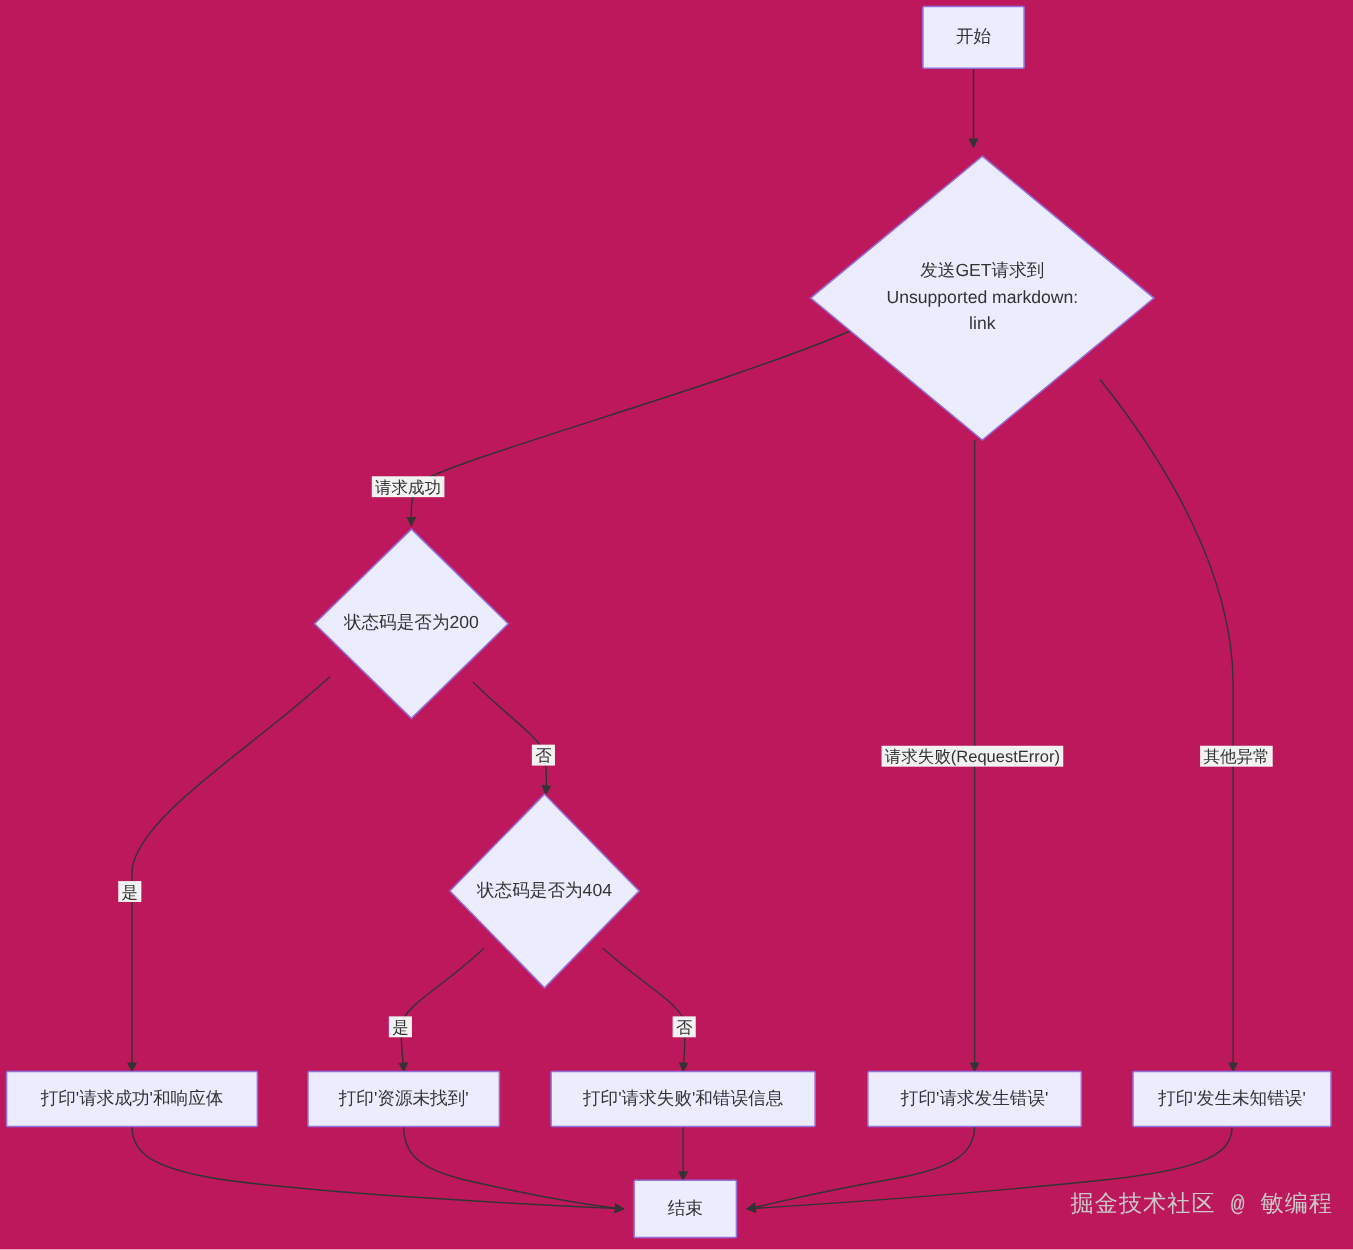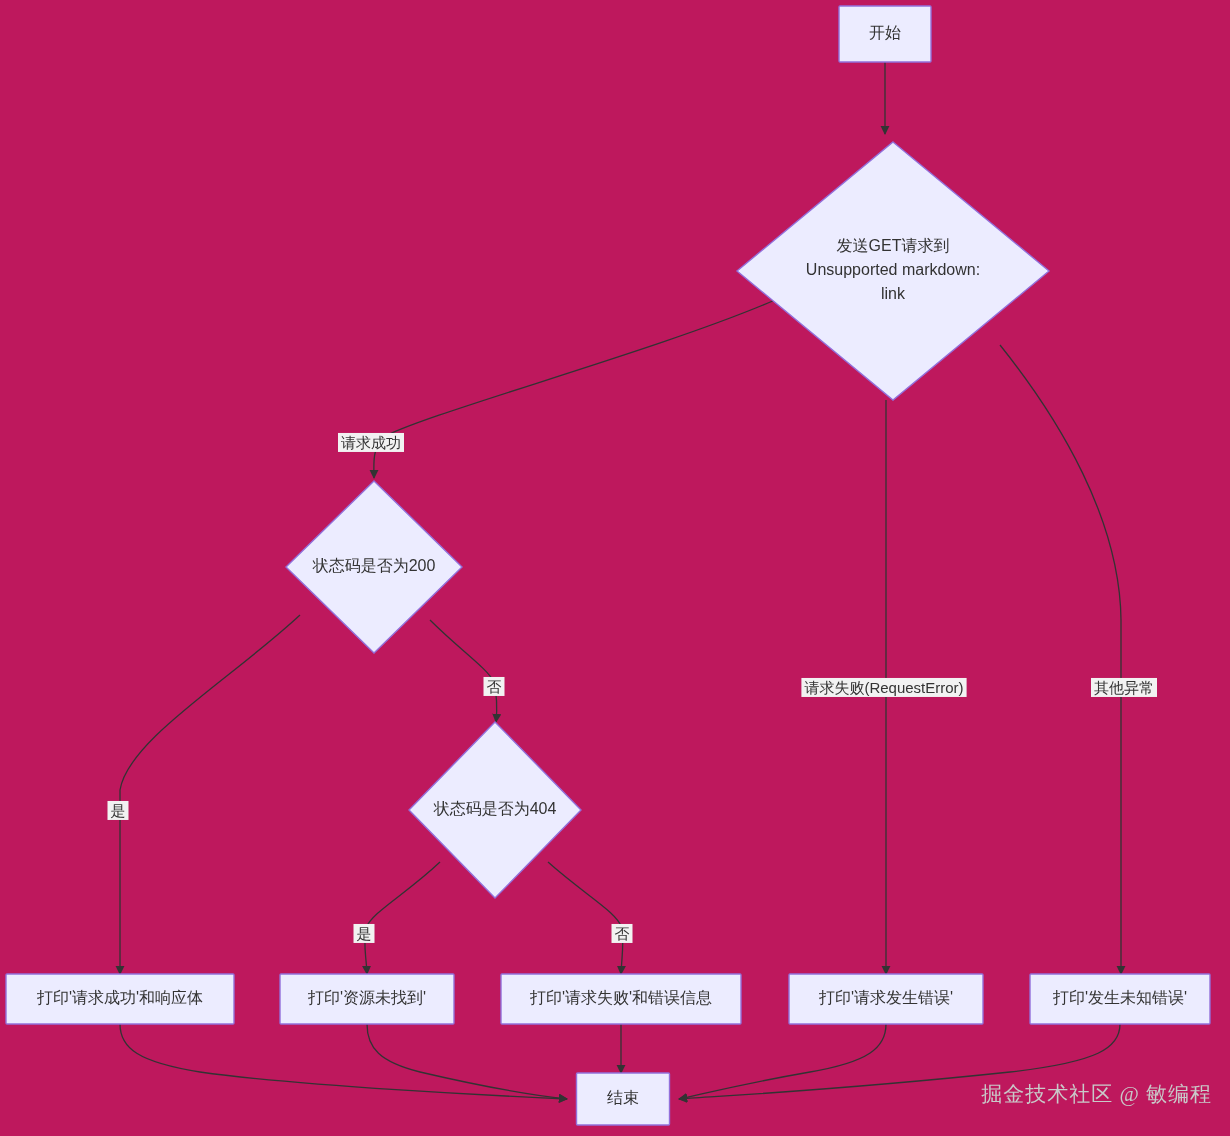--- a/index.html
+++ b/index.html
@@ -48,21 +48,21 @@
     text-anchor: middle;
     dominant-baseline: middle;
   }
   .edge-label-bg {
     fill: #f2f2f2;
   }
   .watermark {
     position: absolute;
     right: 18px;
     bottom: 28px;
-    font-family: Liberation Serif, serif;
+    font-family: Liberation Mono, monospace;
     font-size: 21px;
     color: #c9c9c9;
     letter-spacing: 1px;
     white-space: nowrap;
     user-select: none;
   }
 </style>
 </head>
 <body>
 

